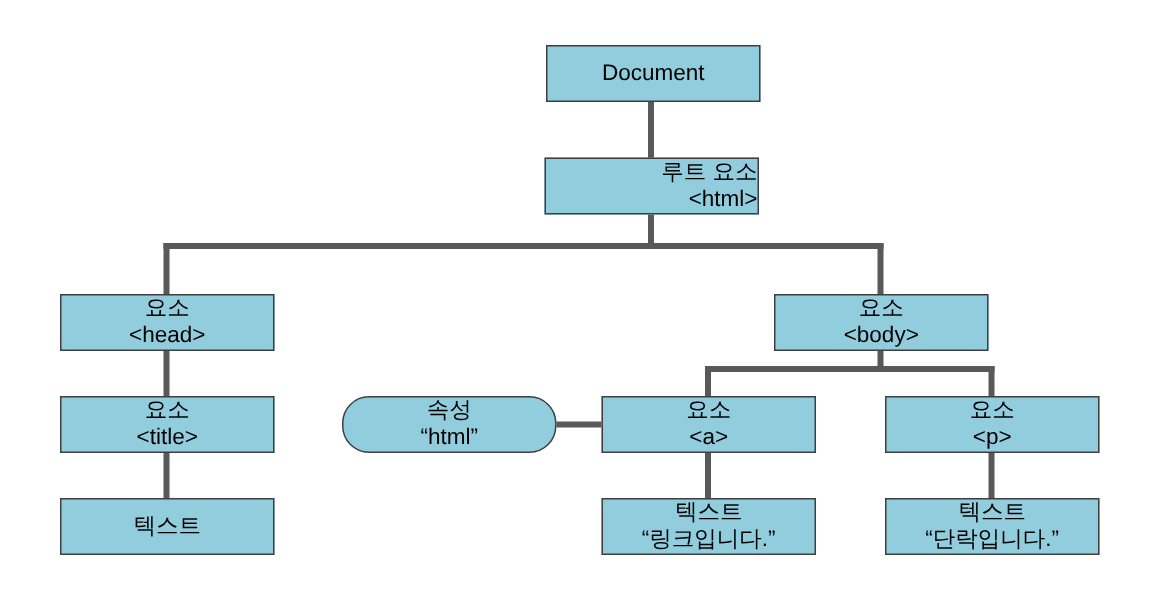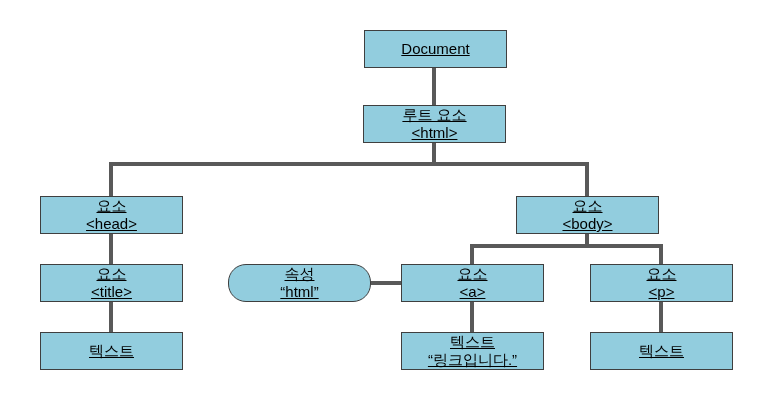--- a/index.html
+++ b/index.html
@@ -23,29 +23,28 @@
     border: 1px solid var(--node-border, #3f3f3f);
     display: flex;
     flex-direction: column;
     align-items: center;
     justify-content: center;
     text-align: center;
     color: var(--text, #000000);
     font-size: 15px;
     line-height: 18px;
     white-space: nowrap;
-    text-decoration: underline;
   }
   .edge {
     position: absolute;
     background: var(--connector, #595959);
   }
   
   .pos-document   { left: 364px; top: 30px; }
-  .pos-html       { left: 363px; top: 105px; }
+  .pos-html       { left: 363px; top: 105px; align-items: flex-end; }
   .pos-head       { left: 40px;  top: 196px; }
   .pos-body       { left: 516px; top: 196px; }
   .pos-title      { left: 40px;  top: 264px; }
   .pos-attr-href  { left: 228px; top: 264px; border-radius: 18px; }
   .pos-a          { left: 401px; top: 264px; }
   .pos-p          { left: 590px; top: 264px; }
   .pos-text-title { left: 40px;  top: 332px; }
   .pos-text-link  { left: 401px; top: 332px; }
   .pos-text-para  { left: 590px; top: 332px; }
   
@@ -127,15 +126,16 @@
     <span>텍스트</span>
   </div>
 
   <div class="node pos-text-link">
     <span>텍스트</span>
     <span>“링크입니다.”</span>
   </div>
 
   <div class="node pos-text-para">
     <span>텍스트</span>
+    <span>“단락입니다.”</span>
   </div>
 
 </div>
 
 </body></html>

